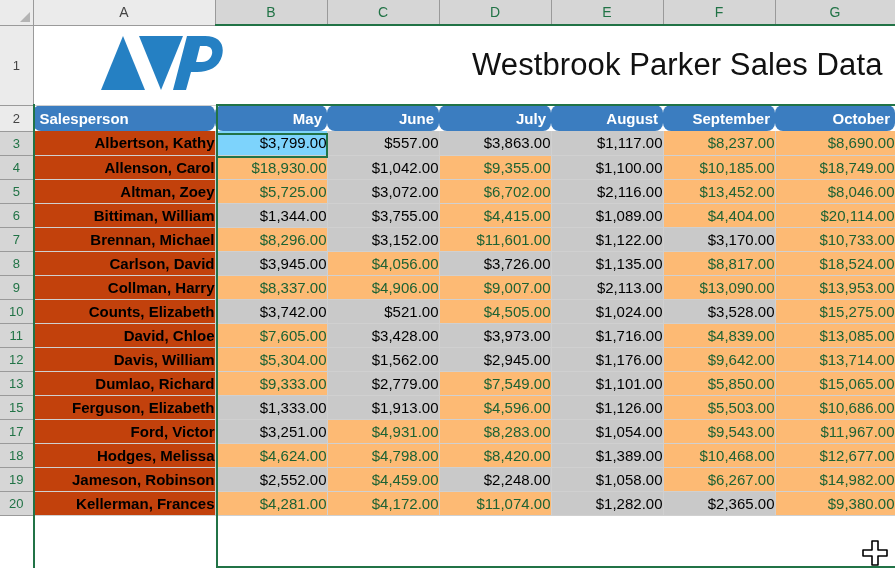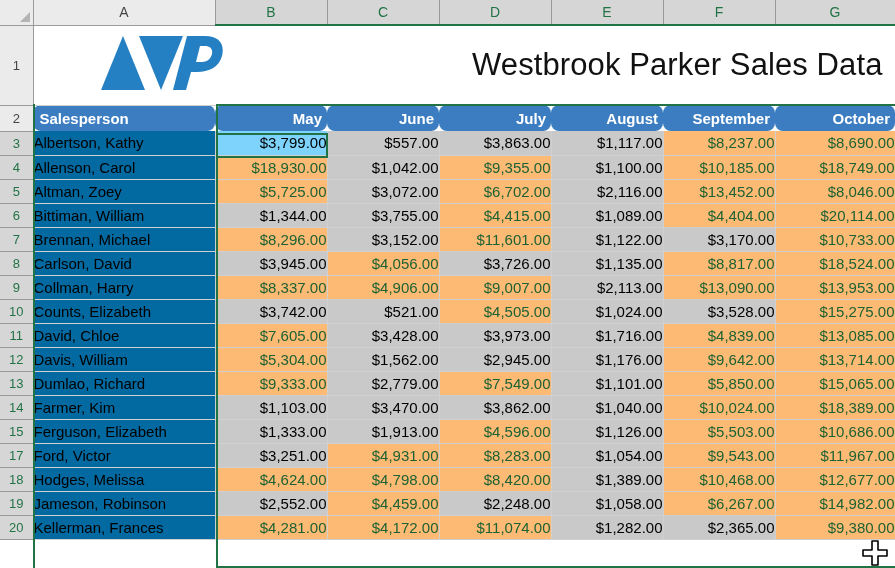--- a/index.html
+++ b/index.html
@@ -83,24 +83,25 @@
   td.cell {
     border-right: 1px solid #d0d0d0;
     border-bottom: 1px solid #d0d0d0;
     font-size: 15px;
     vertical-align: middle;
     white-space: nowrap;
     overflow: hidden;
     height: 24px;
   }
   td.name {
-    text-align: left;
+    text-align: right;
     padding-left: 6px;
-    background: #0369a1;
+    background: #c2410c;
     color: #000000;
+    font-weight: bold;
   }
   td.num {
     text-align: right;
     padding-right: 5px;
   }
   
   td.fill-gray  { background: #c9c9c9; color: #000000; }
   td.fill-green { background: #fdba74; color: #1d6233; }
   td.fill-white { background: #7dd3fc; color: #000000; }
 
@@ -349,30 +350,20 @@
           <td class="rowhdr">13</td>
           <td class="cell name">Dumlao, Richard</td>
           <td class="cell num fill-green">$9,333.00</td>
           <td class="cell num fill-gray">$2,779.00</td>
           <td class="cell num fill-green">$7,549.00</td>
           <td class="cell num fill-gray">$1,101.00</td>
           <td class="cell num fill-green">$5,850.00</td>
           <td class="cell num fill-green">$15,065.00</td>
         </tr>
         <tr>
-          <td class="rowhdr">14</td>
-          <td class="cell name">Farmer, Kim</td>
-          <td class="cell num fill-gray">$1,103.00</td>
-          <td class="cell num fill-gray">$3,470.00</td>
-          <td class="cell num fill-gray">$3,862.00</td>
-          <td class="cell num fill-gray">$1,040.00</td>
-          <td class="cell num fill-green">$10,024.00</td>
-          <td class="cell num fill-green">$18,389.00</td>
-        </tr>
-        <tr>
           <td class="rowhdr">15</td>
           <td class="cell name">Ferguson, Elizabeth</td>
           <td class="cell num fill-gray">$1,333.00</td>
           <td class="cell num fill-gray">$1,913.00</td>
           <td class="cell num fill-green">$4,596.00</td>
           <td class="cell num fill-gray">$1,126.00</td>
           <td class="cell num fill-green">$5,503.00</td>
           <td class="cell num fill-green">$10,686.00</td>
         </tr>
         <tr>

